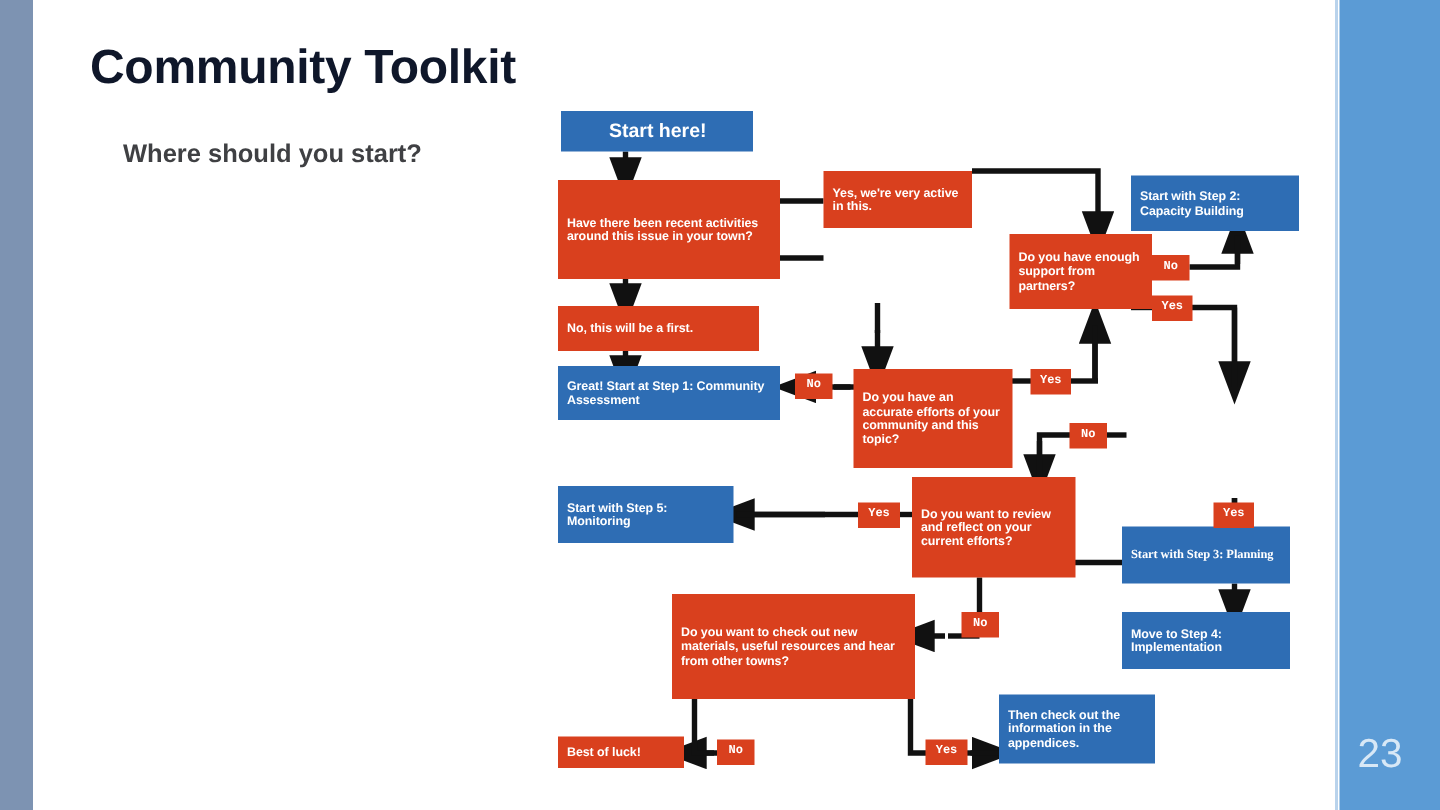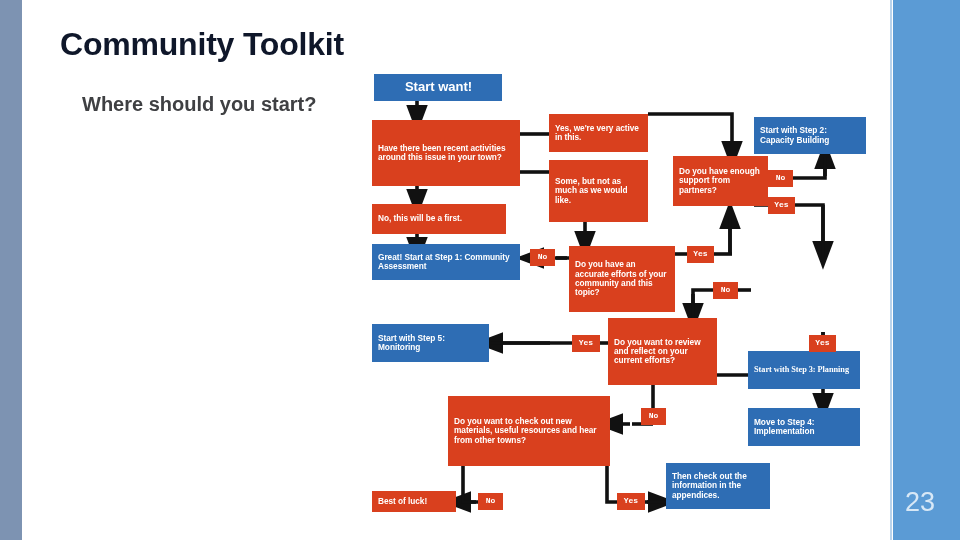--- a/index.html
+++ b/index.html
@@ -32,21 +32,21 @@
   }
 
   
   .slide-title{
     position:absolute;left:60px;top:26px;
     font-size:32px;font-weight:bold;color:#0f172a;
     letter-spacing:-0.2px;white-space:nowrap;
   }
   .slide-subtitle{
     position:absolute;left:82px;top:93px;
-    font-size:20px;font-weight:bold;color:#3f4043;
+    font-size:17px;font-weight:bold;color:#3f4043;
     white-space:nowrap;
     text-align:center;
   }
 
   
   #flow{
     position:absolute;left:360px;top:62px;width:530px;height:458px;
   }
   #flow svg{position:absolute;left:0;top:0;width:530px;height:458px;}
 
@@ -170,38 +170,35 @@
         <path d="M293,362 L272,362"></path>
 
         <path d="M103,404 L103,440 L119,440"></path>
 
         <path d="M247,404 L247,440 L258,440"></path>
         <path d="M287,440 L306,440"></path>
       </g>
     </svg>
 
     <div class="node blue start" style="left:14px;top:12px;width:128px;height:27px;">
-      <span class="txt">Start want!</span>
+      <span class="txt">Start here!</span>
     </div>
 
     <div class="node red" style="left:12px;top:58px;width:148px;height:66px;">
       <span class="txt">Have there been recent activities around this issue in your town?</span>
     </div>
 
     <div class="node red" style="left:12px;top:142px;width:134px;height:30px;">
       <span class="txt">No, this will be a first.</span>
     </div>
 
     <div class="node red" style="left:189px;top:52px;width:99px;height:38px;">
       <span class="txt">Yes, we're very active in this.</span>
     </div>
 
-    <div class="node red" style="left:189px;top:98px;width:99px;height:62px;">
-      <span class="txt">Some, but not as much as we would like.</span>
-    </div>
 
     <div class="node blue" style="left:12px;top:182px;width:148px;height:36px;">
       <span class="txt">Great! Start at Step 1: Community Assessment</span>
     </div>
 
     <div class="node red" style="left:209px;top:184px;width:106px;height:66px;">
       <span class="txt">Do you have an accurate efforts of your community and this topic?</span>
     </div>
 
     <div class="node red" style="left:313px;top:94px;width:95px;height:50px;">

